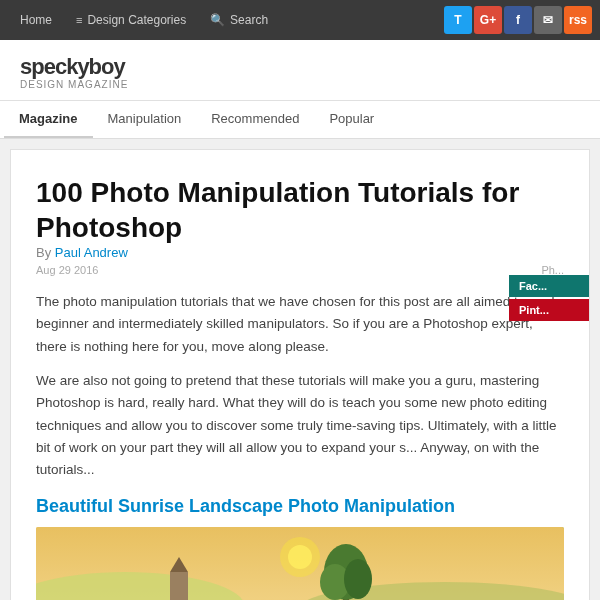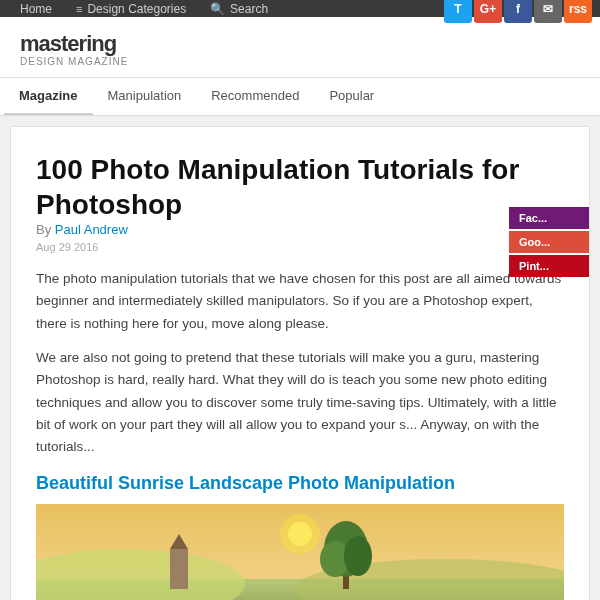--- a/index.html
+++ b/index.html
@@ -3,21 +3,21 @@
   <meta charset="utf-8">
   <style>
     * { margin: 0; padding: 0; box-sizing: border-box; }
     body { font-family: Arial, sans-serif; font-size: 14px; color: #333; background: #f0f0f0; width: 600px; overflow-x: hidden; }
 
     
     .top-nav {
       background: #3a3a3a;
       display: flex;
       align-items: center;
-      height: 17px;
+      height: 40px;
       padding: 0 8px;
       gap: 0;
     }
     .top-nav-item {
       color: #ccc;
       font-size: 12px;
       padding: 0 12px;
       height: 32px;
       display: flex;
       align-items: center;
@@ -161,21 +161,21 @@
       display: flex;
       align-items: center;
       gap: 6px;
       color: white;
       font-size: 11px;
       font-weight: bold;
       padding: 5px 10px;
       cursor: pointer;
       width: 80px;
     }
-    .share-facebook { background: #701a75; }
+    .share-facebook { background: #0f766e; margin-top: 45px; }
     .share-twitter { background: #1da1f2; }
     .share-gplus { background: #dd4b39; }
     .share-pinterest { background: #bd081c; }
 
     
     .section-link {
       font-size: 18px;
       font-weight: bold;
       color: #0088cc;
       margin: 15px 0 10px 0;
@@ -215,37 +215,36 @@
     <div class="social-icon social-twitter">T</div>
     <div class="social-icon social-gplus">G+</div>
     <div class="social-icon social-facebook">f</div>
     <div class="social-icon social-email">✉</div>
     <div class="social-icon social-rss">rss</div>
   </div>
 </nav>
 
 <header class="site-header">
   <div class="site-logo">
-    <span class="logo-main">mastering</span>
+    <span class="logo-main">speckyboy</span>
     <span class="logo-sub">Design Magazine</span>
   </div>
 </header>
 
 <nav class="tab-nav">
   <div class="tab-item active">Magazine</div>
   <div class="tab-item">Manipulation</div>
   <div class="tab-item">Recommended</div>
   <div class="tab-item">Popular</div>
 </nav>
 
 <main class="main-content">
 
   <div class="share-sidebar">
     <div class="share-btn share-facebook">Fac...</div>
-    <div class="share-btn share-gplus">Goo...</div>
     <div class="share-btn share-pinterest">Pint...</div>
   </div>
 
   <h1 class="article-title">100 Photo Manipulation Tutorials for Photoshop</h1>
 
   <p class="article-author">
     <span>By</span>
     <a>Paul Andrew</a>
   </p>
 

